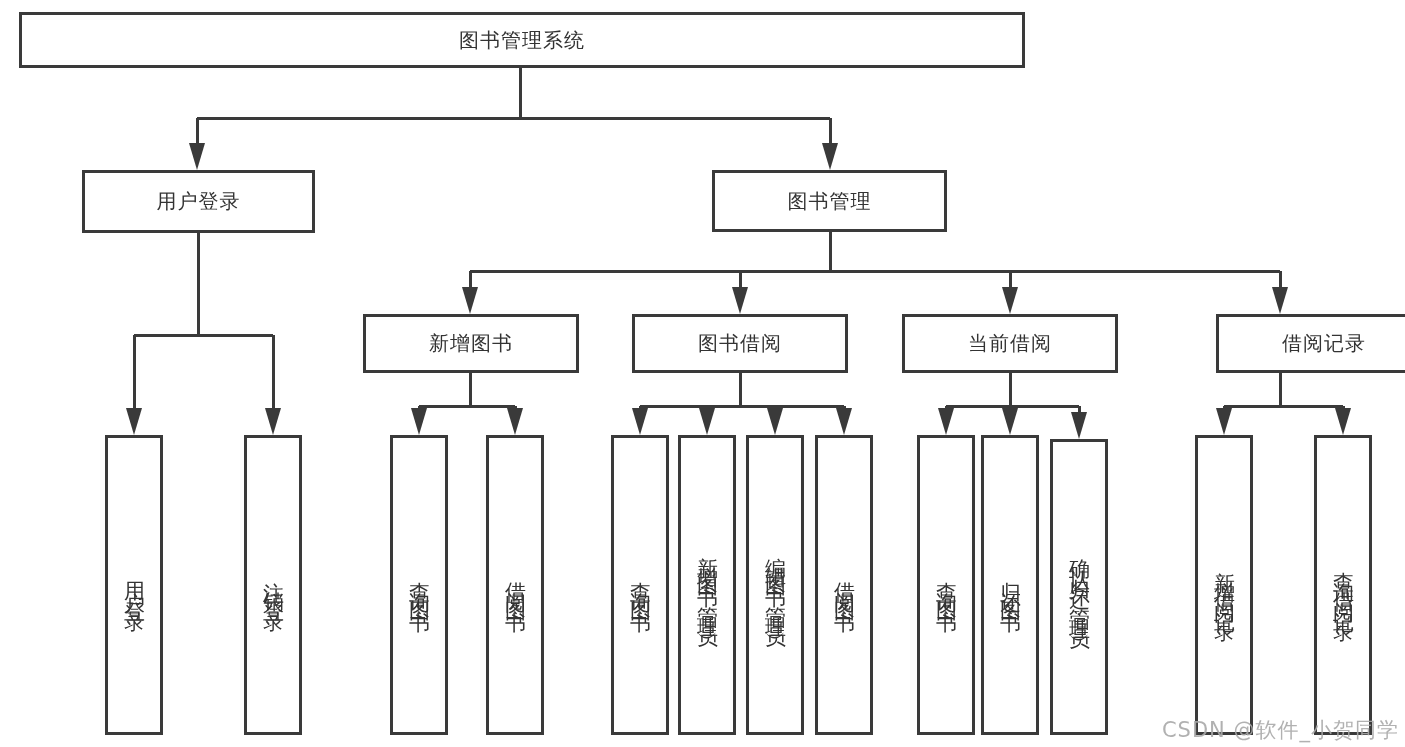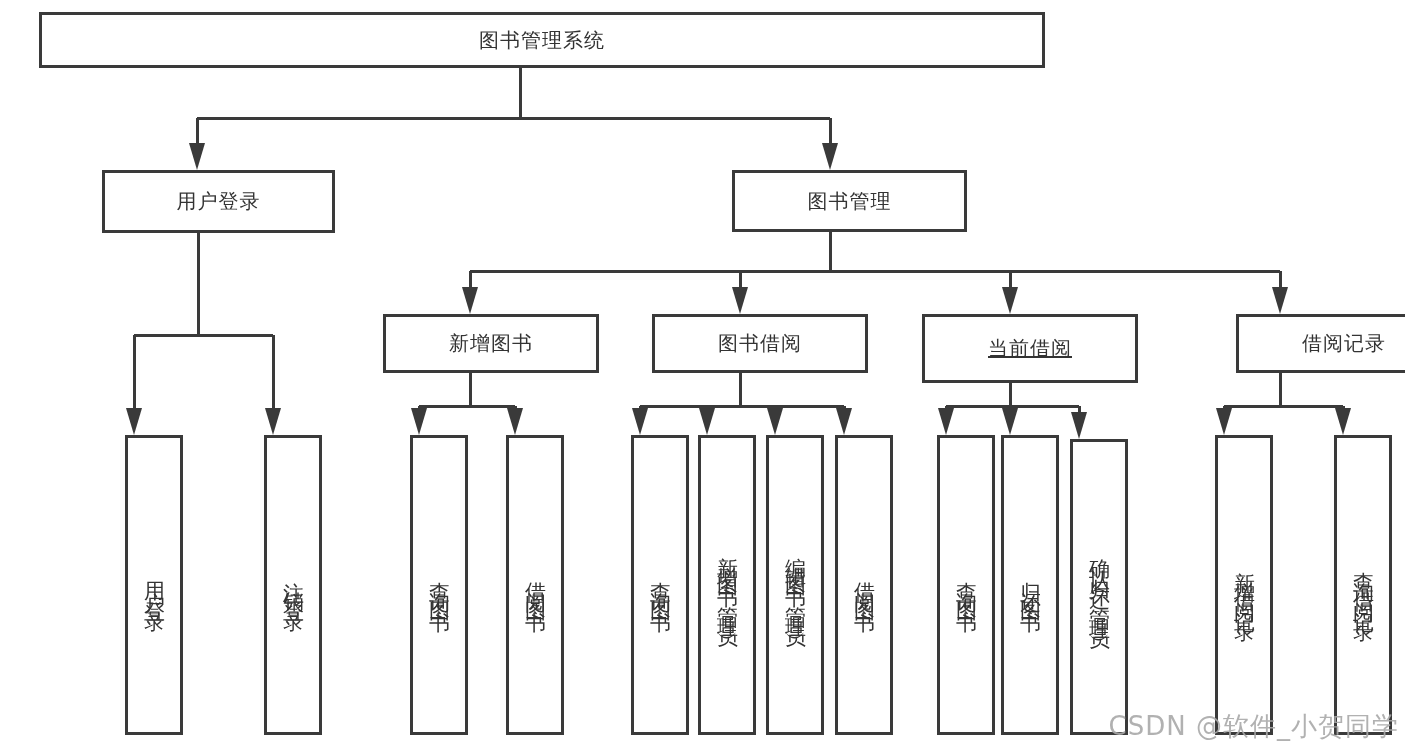--- a/index.html
+++ b/index.html
@@ -28,42 +28,41 @@
     pointer-events: none;
   }
   .box {
     position: absolute;
     border: 3px solid var(--line);
     background: var(--bg);
     display: flex;
     align-items: center;
     justify-content: center;
     text-align: center;
-    margin-left: 20px;
   }
   .h-label {
     font-size: 20px;
     letter-spacing: 1px;
     color: var(--text);
     white-space: nowrap;
   }
   .v-label {
     writing-mode: vertical-lr;
     text-orientation: mixed;
     font-size: 21px;
     letter-spacing: 10px;
     line-height: 1.1;
     color: var(--text);
     white-space: nowrap;
   }
   .watermark {
     position: absolute;
     right: 6px;
     bottom: 3px;
-    font-size: 26px;
+    font-size: 21px;
     letter-spacing: 1px;
     color: var(--watermark);
     opacity: 0.9;
     white-space: nowrap;
   }
 </style>
 </head>
 <body>
 
 <div class="stage">
@@ -111,21 +110,21 @@
   <div class="box" style="left:712px; top:170px; width:235px; height:62px;">
     <span class="h-label">图书管理</span>
   </div>
 
   <div class="box" style="left:363px; top:314px; width:216px; height:59px;">
     <span class="h-label">新增图书</span>
   </div>
   <div class="box" style="left:632px; top:314px; width:216px; height:59px;text-align:right;">
     <span class="h-label">图书借阅</span>
   </div>
-  <div class="box" style="left:902px; top:314px; width:216px; height:69px;text-decoration:underline;">
+  <div class="box" style="left:902px; top:314px; width:216px; height:59px;">
     <span class="h-label">当前借阅</span>
   </div>
   <div class="box" style="left:1216px; top:314px; width:216px; height:59px;">
     <span class="h-label">借阅记录</span>
   </div>
 
   <div class="box" style="left:105px; top:435px; width:58px; height:300px;">
     <span class="v-label">用户登录</span>
   </div>
   <div class="box" style="left:244px; top:435px; width:58px; height:300px;">

